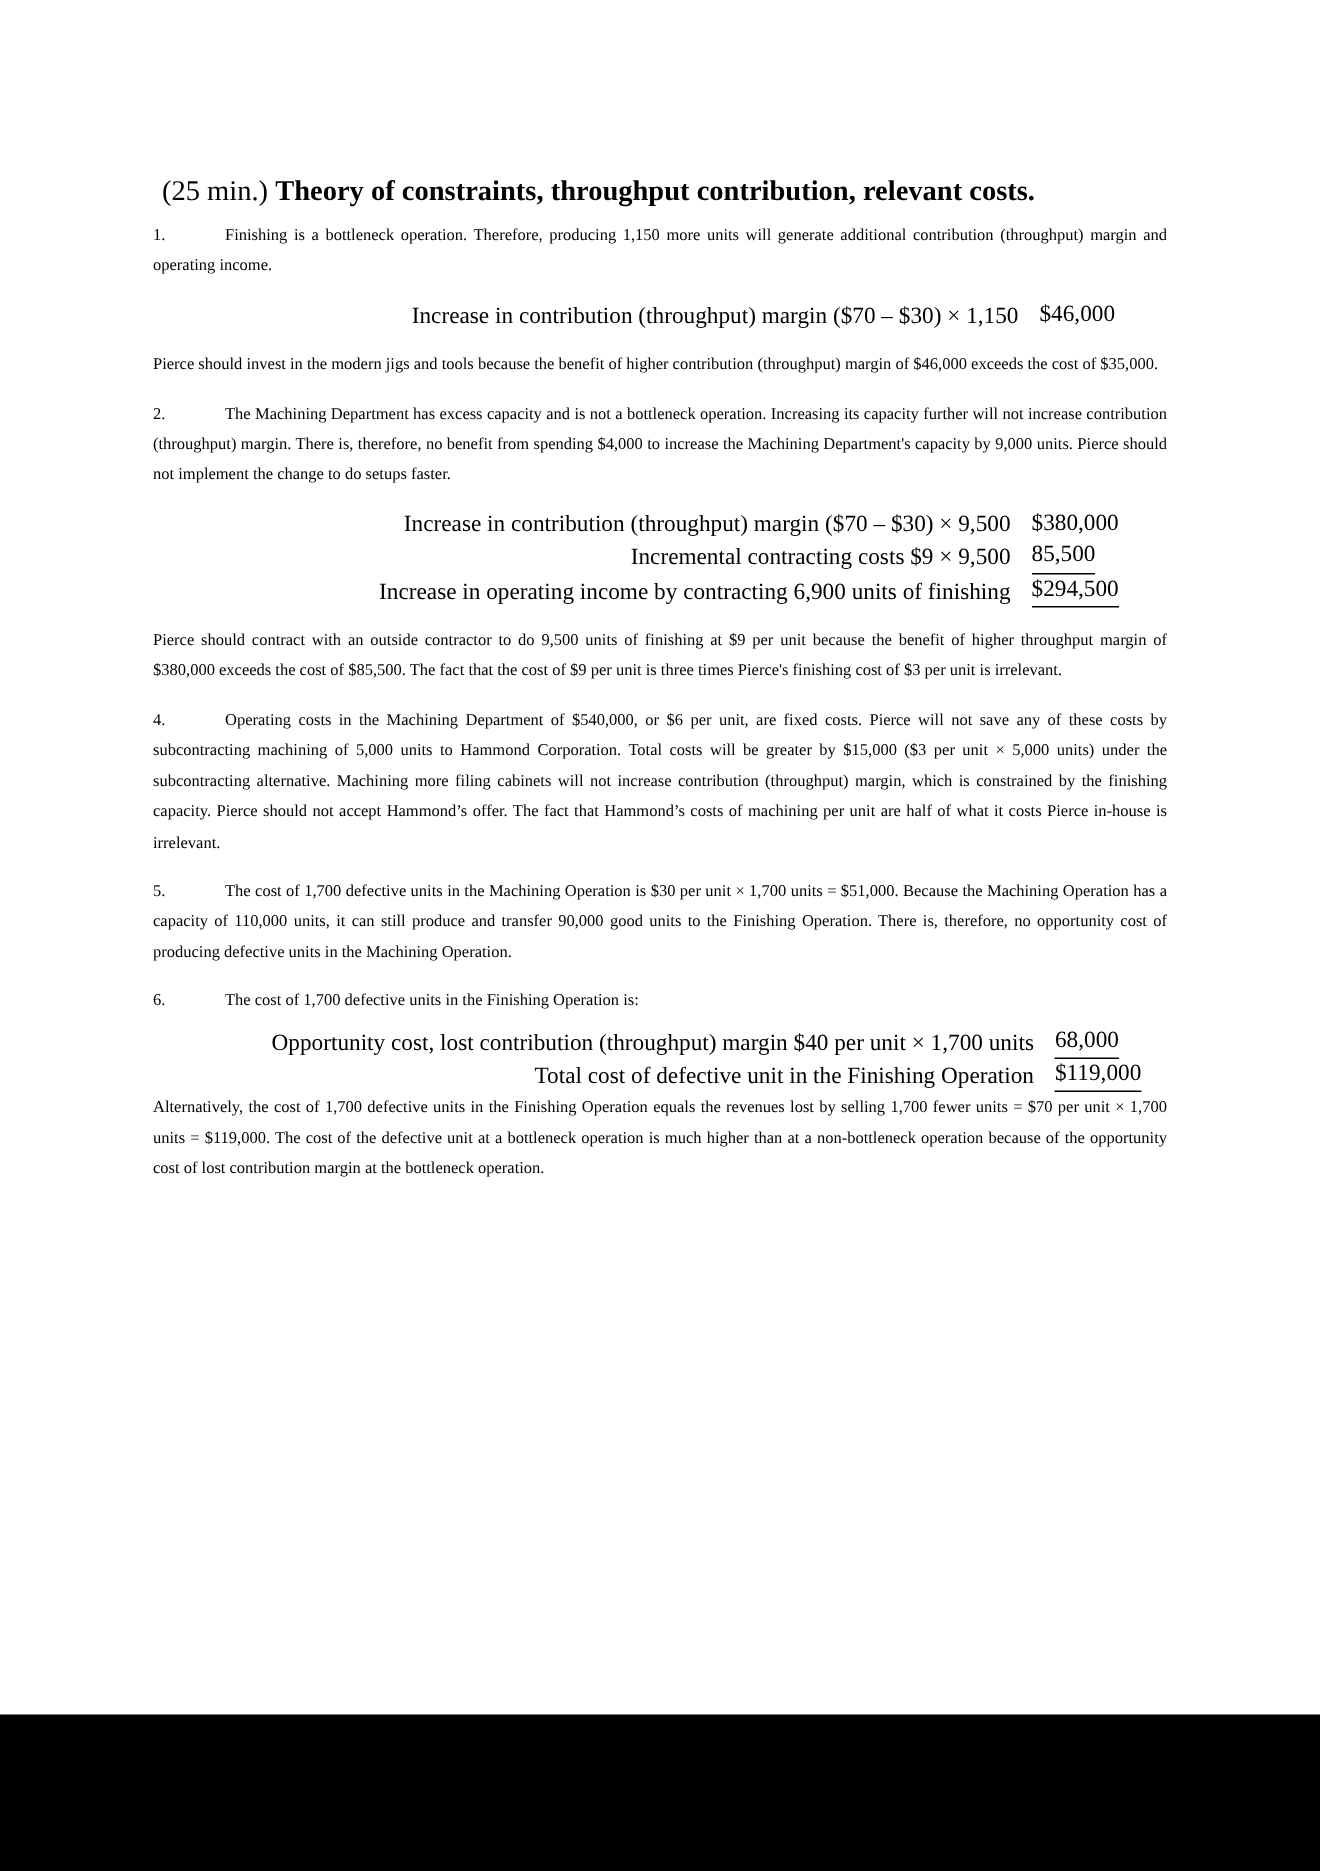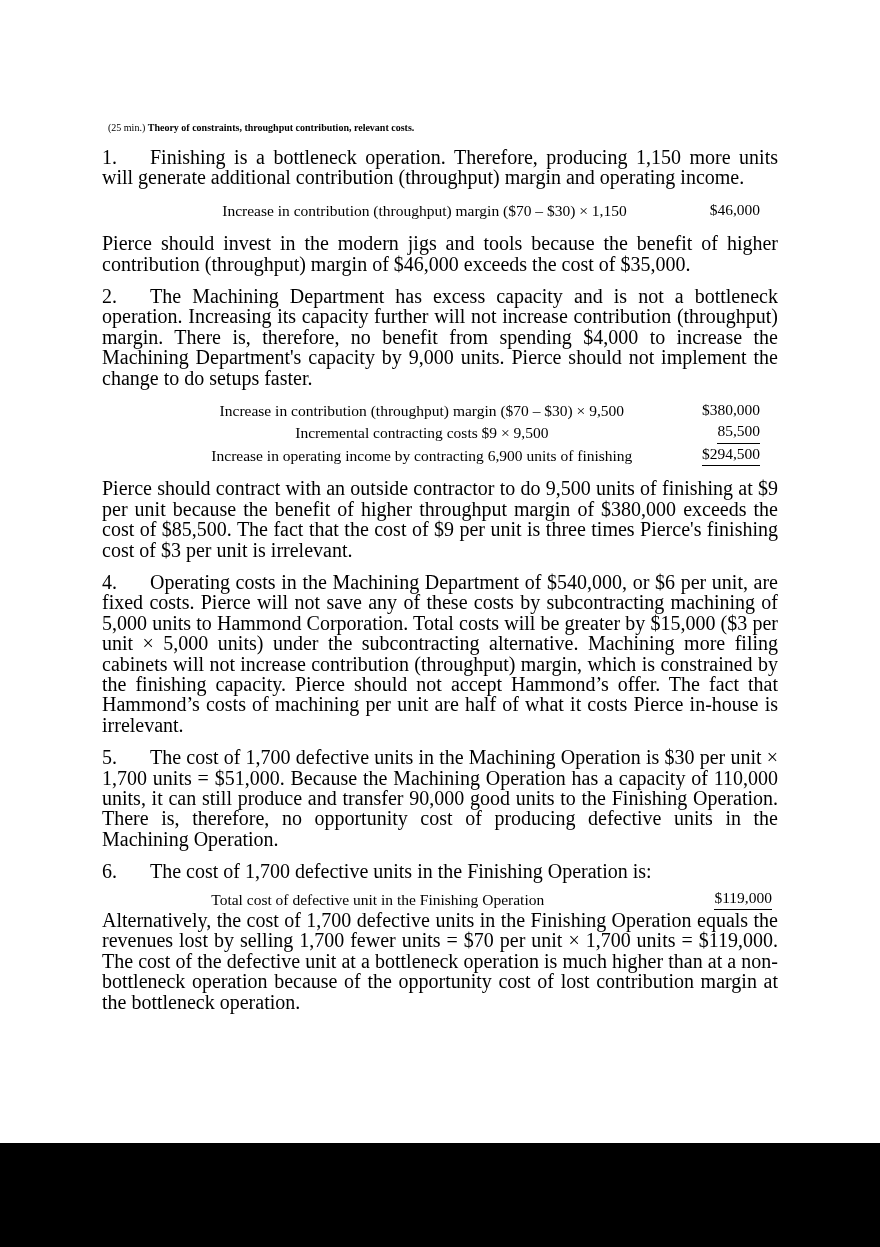--- a/index.html
+++ b/index.html
@@ -20,30 +20,30 @@
     overflow: hidden;
     box-sizing: border-box;
   }
   .content {
     position: absolute;
     left: 102px;
     top: 118px;
     width: 676px;
   }
   .heading {
-    font-size: 10px;
+    font-size: 19px;
     line-height: 20px;
     margin: 0 0 9px 0;
     text-indent: 6px;
   }
   .heading .regular { font-weight: normal; }
   .heading .bold { font-weight: bold; }
 
   p.para {
-    font-size: 20px;
+    font-size: 11px;
     line-height: 20.4px;
     margin: 0 0 12px 0;
     text-align: justify;
     text-justify: inter-word;
   }
   p.para.nogap { margin-bottom: 6px; }
 
   .num {
     display: inline-block;
     width: 48px;
@@ -64,24 +64,23 @@
     margin-left: 0;
     width: 670px;
     margin-bottom: 0;
   }
   table.amt td {
     padding: 0;
     vertical-align: bottom;
     white-space: nowrap;
   }
   table.amt td.label {
-    text-align: center;
+    text-align: right;
   }
   table.amt td.value {
-    text-align: right;
     padding-left: 14px;
   }
   table.amt td.value span.n {
     display: inline-block;
     padding: 0 0 1px 0;
   }
   table.amt tr.ruled td.value span.n {
     border-bottom: 1.3px solid #000;
   }
   table.amt tr.double td.value span.n {
@@ -154,20 +153,24 @@
     <p class="para">
       <span class="num">5.</span><span>The cost of 1,700 defective units in the Machining Operation is $30 per unit × 1,700 units = $51,000. Because the Machining Operation has a capacity of 110,000 units, it can still produce and transfer 90,000 good units to the Finishing Operation. There is, therefore, no opportunity cost of producing defective units in the Machining Operation.</span>
     </p>
 
     <p class="para nogap">
       <span class="num">6.</span><span>The cost of 1,700 defective units in the Finishing Operation is:</span>
     </p>
 
     <table class="amt flush">
       <tbody>
+      <tr class="ruled">
+        <td class="label">Opportunity cost, lost contribution (throughput) margin $40 per unit × 1,700 units</td>
+        <td class="value"><span class="n">68,000</span></td>
+      </tr>
       <tr class="double">
         <td class="label">Total cost of defective unit in the Finishing Operation</td>
         <td class="value"><span class="n">$119,000</span></td>
       </tr>
     </tbody>
       </table>
 
     <p class="para">Alternatively, the cost of 1,700 defective units in the Finishing Operation equals the revenues lost by selling 1,700 fewer units = $70 per unit × 1,700 units = $119,000. The cost of the defective unit at a bottleneck operation is much higher than at a non-bottleneck operation because of the opportunity cost of lost contribution margin at the bottleneck operation.</p>
 
   </div>

